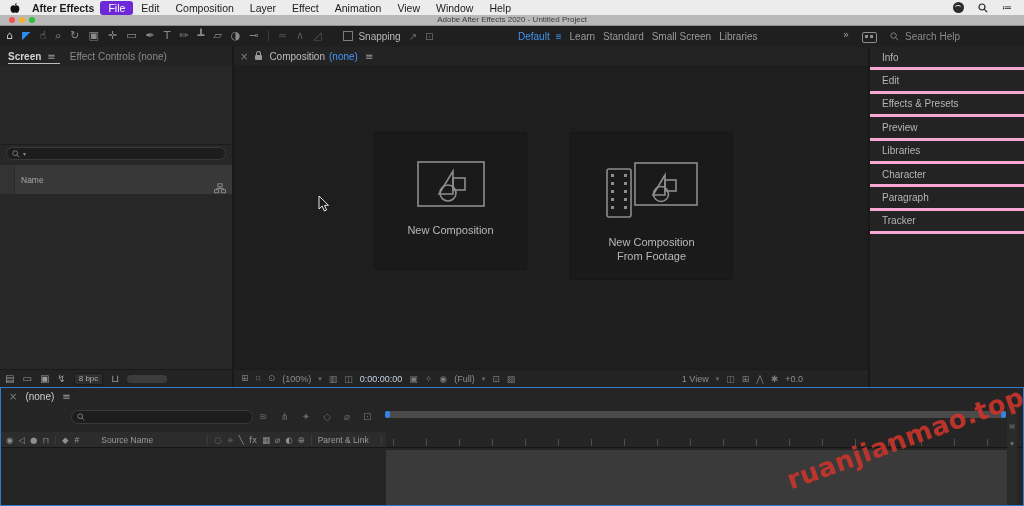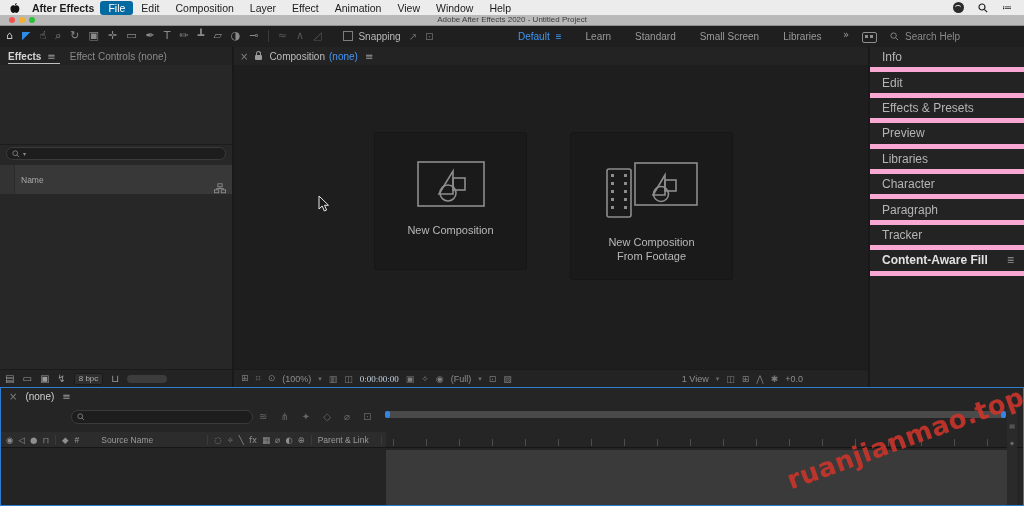--- a/index.html
+++ b/index.html
@@ -6,21 +6,21 @@
   body{width:1024px;height:506px;position:relative;overflow:hidden;background:#232323;
        font-family:"Liberation Sans","DejaVu Sans",sans-serif;-webkit-font-smoothing:antialiased;}
   .ic{font-family:"DejaVu Sans",sans-serif;}
   
   #menubar{position:absolute;top:0;left:0;width:1024px;height:15px;background:#ececec;
            display:flex;align-items:center;font-size:10.5px;color:#1b1b1b;z-index:10;}
   #menubar .apple{margin:0 12px 0 10px;display:flex;align-items:center;}
   #menubar .appname{font-weight:bold;margin-right:6px;}
   #menu-items{display:flex;align-items:center;}
   .menu-item{padding:1px 8px;border-radius:3px;cursor:default;}
-  .menu-item.active{background:#0369a1;color:#fff;}
+  .menu-item.active{background:#6d28d9;color:#fff;}
   #menubar .mright{margin-left:auto;display:flex;align-items:center;gap:14px;padding-right:12px;color:#222;}
   .cc-icon{width:11px;height:11px;border-radius:50%;background:#2b2b2b;position:relative;}
   .cc-icon::after{content:"";position:absolute;left:2px;top:3px;width:6px;height:4px;border-radius:4px;
                   border-top:1.4px solid #dedede;}
   
   #titlebar{position:absolute;top:15px;left:0;width:1024px;height:10px;background:#b9b9b9;
             border-bottom:1px solid #8f8f8f;z-index:10;}
   .light{position:absolute;top:2px;width:6px;height:6px;border-radius:50%;}
   .light.red{left:9px;background:#f2544d;} .light.yellow{left:19px;background:#f5b02f;} .light.green{left:29px;background:#2cc137;}
   #win-title{position:absolute;top:0;left:0;width:100%;text-align:center;font-size:8px;color:#3c3c3c;line-height:10px;}
@@ -28,21 +28,21 @@
   #toolbar{position:absolute;top:25px;left:0;width:1024px;height:22px;background:#1f1f1f;
            border-bottom:1px solid #141414;display:flex;align-items:center;font-size:11px;}
   #tools{display:flex;align-items:center;gap:9px;padding-left:6px;}
   #tools .tool{color:#8a8a8a;font-size:11px;line-height:20px;cursor:default;}
   #tools .tool.dim,.dim{color:#575757 !important;}
   .tdiv{width:1px;height:12px;background:#3a3a3a;display:inline-block;}
   #snapping{display:flex;align-items:center;gap:5px;margin-left:22px;color:#b9b9b9;font-size:10px;}
   #snapping .cb{width:8px;height:8px;border:1px solid #7d7d7d;background:#1f1f1f;}
   #snap-icons{display:flex;gap:8px;margin-left:8px;}
   #snap-icons .tool{color:#6f6f6f;font-size:10px;}
-  #workspaces{position:absolute;left:518px;top:0;height:22px;display:flex;align-items:center;gap:24px;font-size:10px;}
+  #workspaces{position:absolute;left:518px;top:0;height:22px;display:flex;align-items:center;gap:8px;font-size:10px;}
   .ws-item{color:#9a9a9a;cursor:default;white-space:nowrap;}
   .ws-item.active{color:#3f96f2;}
   .ws-item.active::after{content:"≡";color:#3f96f2;margin-left:6px;}
   #ws-overflow{position:absolute;left:843px;top:4px;color:#9a9a9a;font-size:10px;}
   .ws-box{position:absolute;left:862px;top:7px;width:13px;height:9px;border:1px solid #8d8d8d;border-radius:2px;}
   .ws-box::after{content:"";position:absolute;left:2px;top:2px;width:3px;height:3px;background:#8d8d8d;
                  box-shadow:5px 0 0 #8d8d8d;}
   #help-search{position:absolute;left:890px;top:0;height:22px;display:flex;align-items:center;gap:6px;
                color:#8a8a8a;font-size:10px;justify-content:flex-end;}
   
@@ -82,27 +82,27 @@
   .newcard{position:absolute;background:#1a1a1a;border:1px solid #161616;border-radius:3px;
            display:flex;flex-direction:column;align-items:center;cursor:pointer;}
   #card-newcomp{left:140px;top:67px;width:151px;height:136px;}
   #card-newfootage{left:336px;top:67px;width:161px;height:146px;}
   .newcard .cicon{margin-top:28px;}
   .newcard .clabel{margin-top:16px;color:#b8b8b8;font-size:11px;text-align:center;line-height:14px;}
   #cursor{position:absolute;left:84px;top:130px;z-index:5;}
   #comp-status{position:absolute;left:0;right:0;bottom:0;height:17px;border-top:1px solid #1a1a1a;
                background:#232323;display:flex;align-items:center;gap:7px;padding:0 7px;font-size:9px;color:#8e8e8e;}
   #comp-status .item{color:#7c7c7c;font-size:9px;}
-  #comp-status .tc{font-family:Liberation Serif, serif;color:#c4d2e0;}
+  #comp-status .tc{font-family:Liberation Sans, sans-serif;color:#c4d2e0;}
   #comp-status .arrow{color:#6a6a6a;font-size:7px;}
   #comp-status .rgroup{margin-left:auto;display:flex;align-items:center;gap:7px;margin-right:58px;}
   
   #sidebar{position:absolute;left:870px;top:0;width:154px;height:100%;background:#232323;display:block;}
-  #sidebar .sidebar-item{display:flex;align-items:center;height:20.4px;border-bottom:5px solid #f9a8d4;
-                         padding-left:12px;color:#b5b5b5;font-size:12px;cursor:pointer;}
+  #sidebar .sidebar-item{display:flex;align-items:center;height:20.4px;border-bottom:3px solid #f9a8d4;
+                         padding-left:12px;color:#b5b5b5;font-size:10px;cursor:pointer;}
   #sidebar .sidebar-item.active{color:#e2e2e2;font-weight:bold;}
   #sidebar .sidebar-item.active::after{content:"≡";margin-left:auto;margin-right:10px;font-weight:normal;color:#9a9a9a;}
   
   #timeline{position:absolute;top:387px;left:0;width:1024px;height:119px;background:#252525;
             border:1px solid #2e7bd0;box-sizing:border-box;}
   #tl-tabrow{position:absolute;left:0;top:1px;height:15px;display:flex;align-items:center;gap:8px;
              padding-left:8px;font-size:10px;}
   #tl-tabrow .close{color:#7f7f7f;}
   #tl-tabrow .tname{color:#cfcfcf;}
   #tl-tabrow .tab-menu{margin:0;}
@@ -216,21 +216,21 @@
         <line x1="6.2" y1="6.2" x2="9" y2="9" stroke="#8a8a8a"></line>
       </svg>
     <span>Search Help</span>
   </span>
 </div>
 
 <div id="main">
 
   <div id="project-panel">
     <div class="tabbar">
-      <span class="tab active">Effects</span>
+      <span class="tab active">Screen</span>
       <span class="tab-menu ic">≡</span>
       <span class="tab">Effect Controls (none)</span>
     </div>
     <div id="project-tab-underline"></div>
     <div id="project-content">
       <div class="divline"></div>
       <div class="searchbox" id="project-search">
         <svg width="8" height="8" viewBox="0 0 10 10">
             <circle cx="4" cy="4" r="3" fill="none" stroke="#8a8a8a"></circle>
             <line x1="6.2" y1="6.2" x2="9" y2="9" stroke="#8a8a8a"></line>
@@ -366,21 +366,20 @@
 
   <div id="sidebar">
       <span class="sidebar-item">Info</span>
       <span class="sidebar-item">Edit</span>
       <span class="sidebar-item">Effects &amp; Presets</span>
       <span class="sidebar-item">Preview</span>
       <span class="sidebar-item">Libraries</span>
       <span class="sidebar-item">Character</span>
       <span class="sidebar-item">Paragraph</span>
       <span class="sidebar-item">Tracker</span>
-      <span class="sidebar-item active">Content-Aware Fill</span>
     </div>
 </div>
 
 <div id="timeline">
   <div id="tl-tabrow">
     <span class="close ic">×</span>
     <span class="tname">(none)</span>
     <span class="tab-menu ic">≡</span>
   </div>
   <div class="searchbox" id="tl-search">

